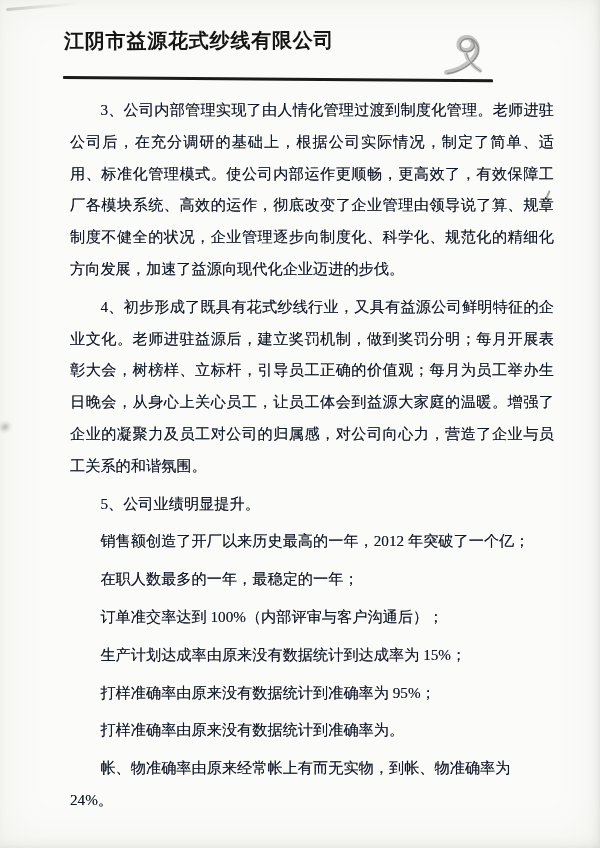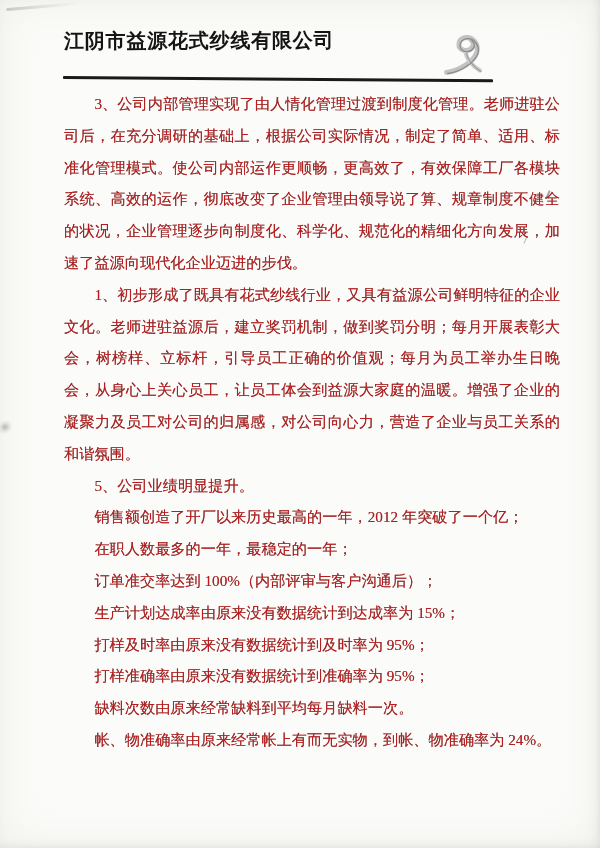--- a/index.html
+++ b/index.html
@@ -59,28 +59,28 @@
   }
 
   
   .doc-body {
     position: absolute;
     left: 64px;
     top: 88px;
     width: 496px;
   }
   .doc-body p {
-    margin: 0;
+    margin: 6px;
     font-size: 15.2px;
     line-height: 31.8px;
     letter-spacing: 0;
     text-indent: 2em;
     text-align: justify;
     line-break: strict;
-    color: #b91c1c;
+    color: #0f172a;
     text-shadow: 0 0 0.4px rgba(20, 20, 20, 0.55);
   }
   .achievements p {
     text-align: left;
   }
 
   
   .artifact {
     position: absolute;
     pointer-events: none;
@@ -145,38 +145,37 @@
       </svg>
     </div>
   </header>
   <div class="header-rule"></div>
 
   <main class="doc-body">
     <section class="paragraphs">
 
         <p>3、公司内部管理实现了由人情化管理过渡到制度化管理。老师进驻公司后，在充分调研的基础上，根据公司实际情况，制定了简单、适用、标准化管理模式。使公司内部运作更顺畅，更高效了，有效保障工厂各模块系统、高效的运作，彻底改变了企业管理由领导说了算、规章制度不健全的状况，企业管理逐步向制度化、科学化、规范化的精细化方向发展，加速了益源向现代化企业迈进的步伐。</p>
 
-        <p>1、初步形成了既具有花式纱线行业，又具有益源公司鲜明特征的企业文化。老师进驻益源后，建立奖罚机制，做到奖罚分明；每月开展表彰大会，树榜样、立标杆，引导员工正确的价值观；每月为员工举办生日晚会，从身心上关心员工，让员工体会到益源大家庭的温暖。增强了企业的凝聚力及员工对公司的归属感，对公司向心力，营造了企业与员工关系的和谐氛围。</p>
+        <p>4、初步形成了既具有花式纱线行业，又具有益源公司鲜明特征的企业文化。老师进驻益源后，建立奖罚机制，做到奖罚分明；每月开展表彰大会，树榜样、立标杆，引导员工正确的价值观；每月为员工举办生日晚会，从身心上关心员工，让员工体会到益源大家庭的温暖。增强了企业的凝聚力及员工对公司的归属感，对公司向心力，营造了企业与员工关系的和谐氛围。</p>
 
         <p>5、公司业绩明显提升。</p>
       </section>
     <section class="achievements">
 
         <p>销售额创造了开厂以来历史最高的一年，2012 年突破了一个亿；</p>
 
         <p>在职人数最多的一年，最稳定的一年；</p>
 
         <p>订单准交率达到 100%（内部评审与客户沟通后）；</p>
 
         <p>生产计划达成率由原来没有数据统计到达成率为 15%；</p>
 
 
-        <p>打样及时率由原来没有数据统计到及时率为 95%；</p>
 
         <p>打样准确率由原来没有数据统计到准确率为 95%；</p>
 
-        <p>缺料次数由原来经常缺料到平均每月缺料一次。</p>
+        <p>打样准确率由原来没有数据统计到准确率为。</p>
 
         <p>帐、物准确率由原来经常帐上有而无实物，到帐、物准确率为 24%。</p>
       </section>
   </main>
 
 </div>
 
 </body></html>

